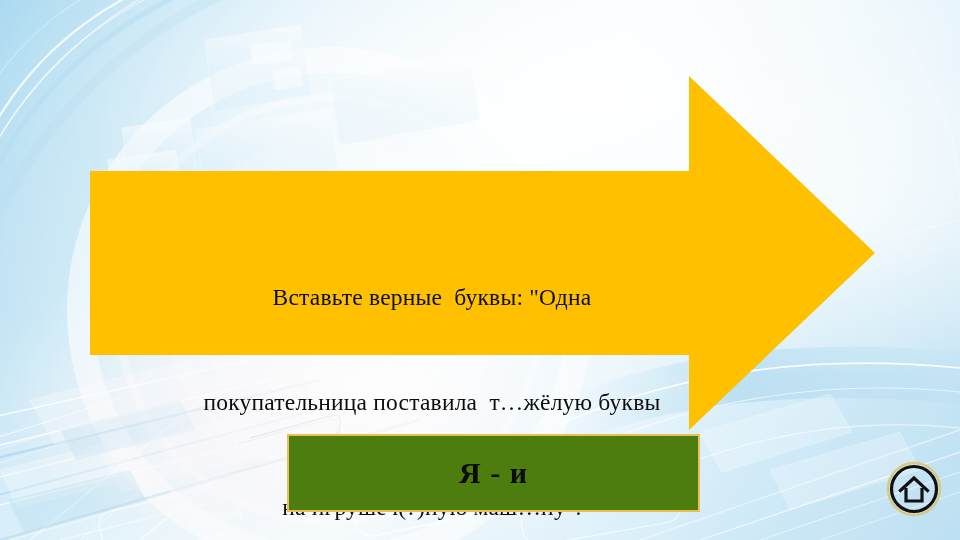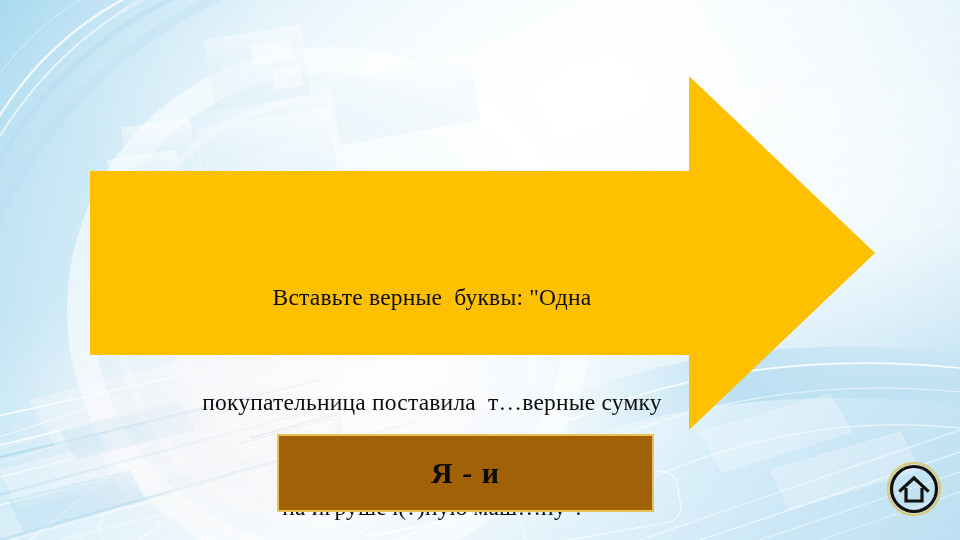--- a/index.html
+++ b/index.html
@@ -59,25 +59,25 @@
     color: #0d0d0d;
     font-size: 23.5px;
     line-height: 35px;
     letter-spacing: 0.2px;
     white-space: pre-wrap;
   }
 
   
   .answer-box {
     position: absolute;
-    left: 277px;
+    left: 287px;
     top: 434px;
-    width: 377px;
+    width: 413px;
     height: 78px;
-    background: #a16207;
+    background: #4d7c0f;
     border: 2px solid #e8c055;
     box-sizing: border-box;
     display: flex;
     align-items: center;
     justify-content: center;
   }
   .answer-text {
     color: #0b0b0b;
     font-weight: bold;
     font-size: 30px;
@@ -229,21 +229,21 @@
   </svg>
 
   <div class="bg-layer bg-soft-white"></div>
 
   <div class="arrow-wrap">
     <svg width="960" height="540" viewBox="0 0 960 540">
       <polygon points="90,171 689,171 689,76 875,253 689,430 689,355 90,355" fill="#FFC000"></polygon>
     </svg>
     <div class="arrow-text">
       <div>Вставьте верные  буквы: "Одна</div>
-      <div>покупательница поставила  т…верные сумку</div>
+      <div>покупательница поставила  т…жёлую буквы</div>
       <div>на игрушеч(?)ную маш…ну".</div>
     </div>
   </div>
 
   <div class="answer-box">
     <span class="answer-text">Я - и</span>
   </div>
 
   <div class="home-btn">
     <svg width="56" height="56" viewBox="0 0 56 56">

